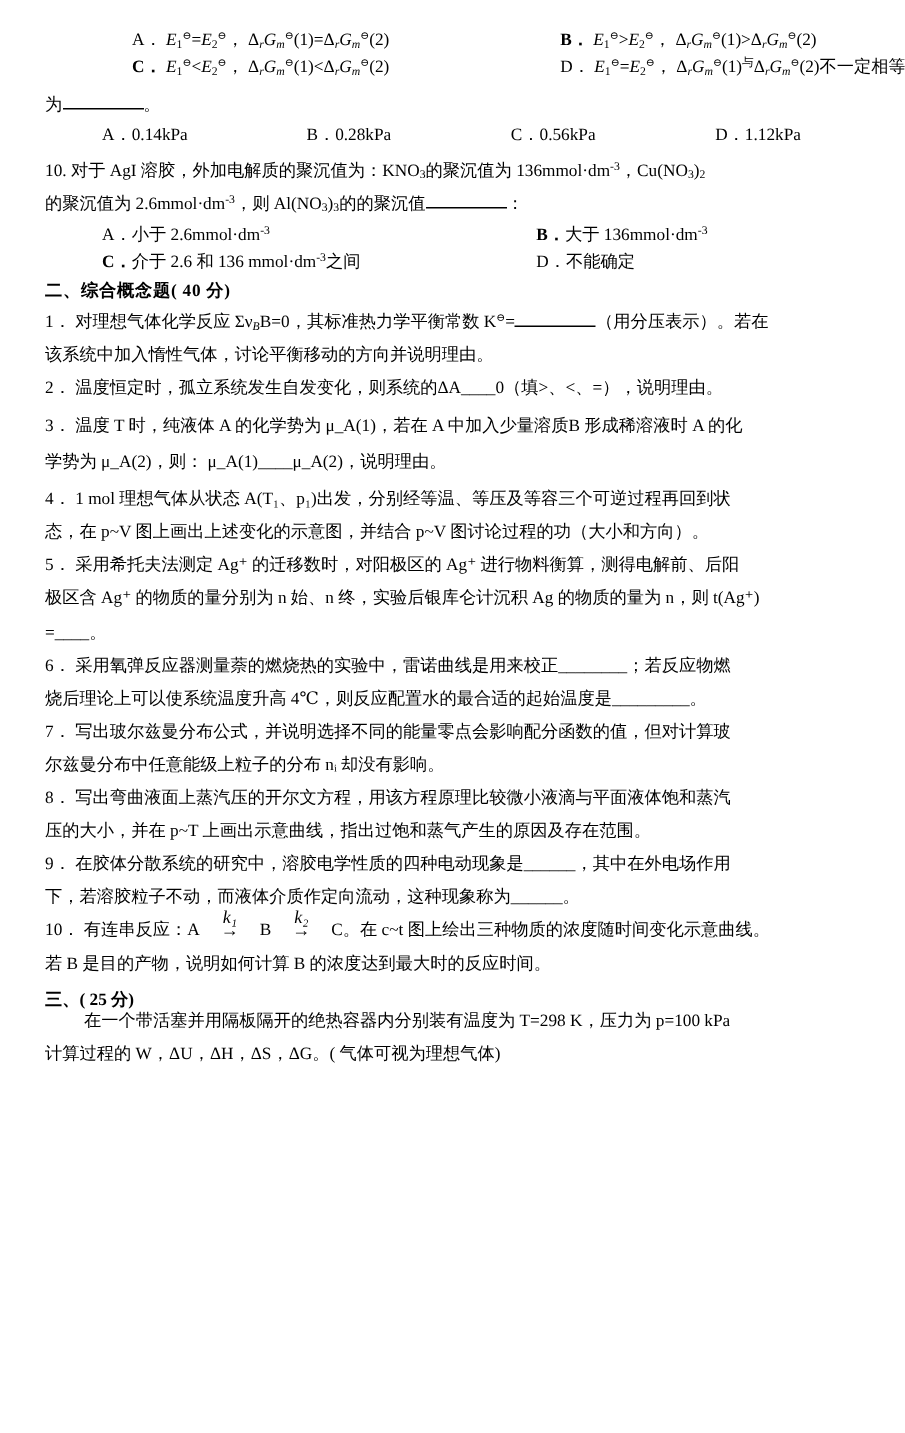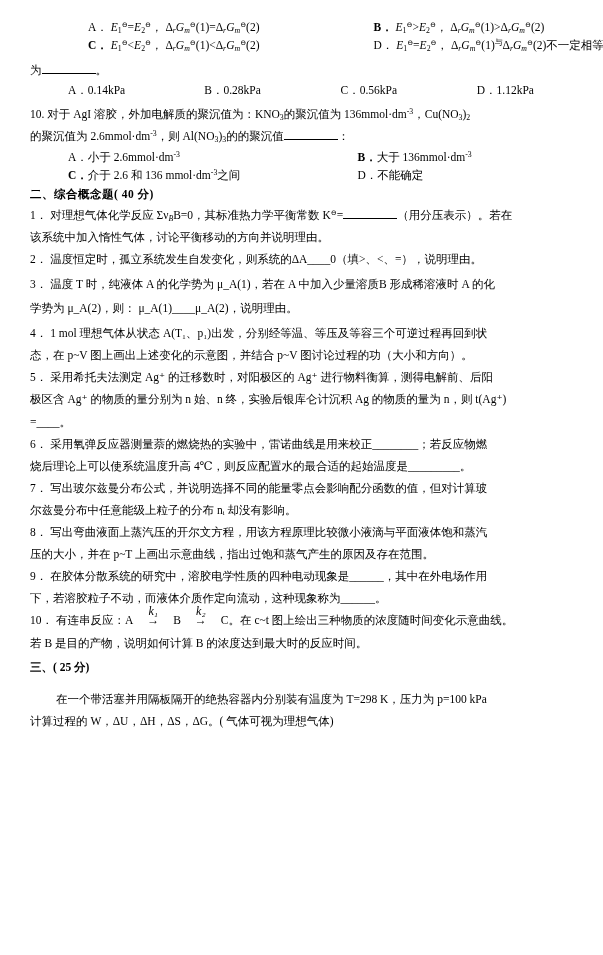--- a/index.html
+++ b/index.html
@@ -48,21 +48,21 @@
   }
   .sec-title {
     font-weight: bold;
     margin-top: 8px;
     margin-bottom: 6px;
     letter-spacing: 0.5px;
   }
   .sec-title-2 {
     font-weight: bold;
     margin-top: 10px;
-    margin-bottom: 18px;
+    margin-bottom: 0;
   }
   .it { font-style: italic; font-family: "Liberation Serif", serif; }
   sub { font-size: 0.68em; vertical-align: -0.25em; line-height: 0; }
   sup { font-size: 0.68em; vertical-align: 0.5em; line-height: 0; }
   .circ {
     font-size: 0.62em;
     vertical-align: 0.55em;
     line-height: 0;
   }
   .u-med { display: inline-block; width: 54px; border-bottom: 1px solid #000; }

